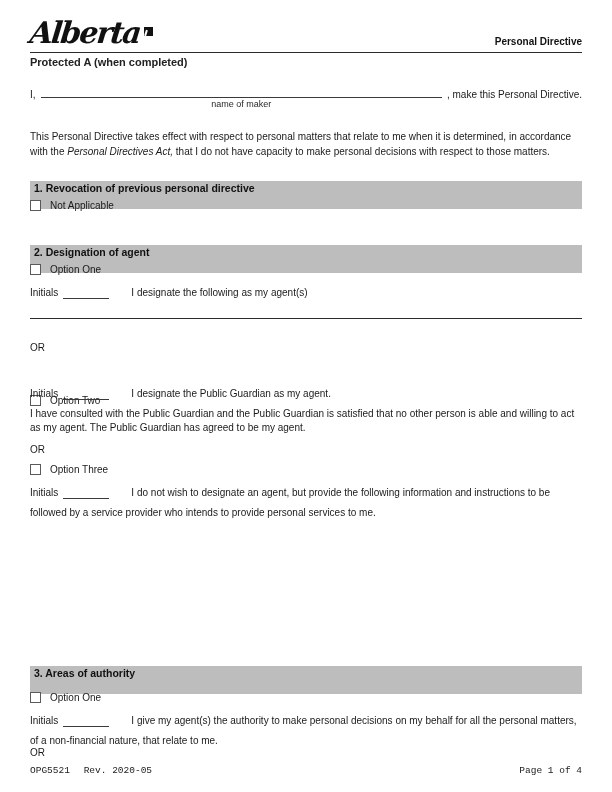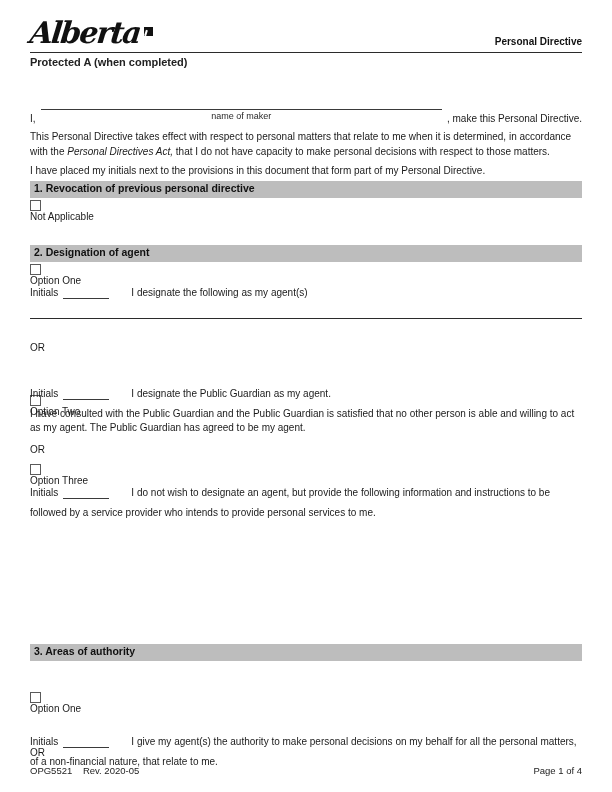--- a/index.html
+++ b/index.html
@@ -26,64 +26,64 @@
     content:""; position:absolute; left:1px; bottom:0; width:2px; height:6px;
     background:#fff; transform:rotate(18deg);
   }
   .top-rule { top:52px; border-top:1px solid #2b2b2b; height:0; }
   .doc-title { top:36px; left:auto; right:30px; font-size:10px; font-weight:bold; color:#111; }
   .protected { top:56px; font-size:11px; color:#222;font-weight:bold; }
 
   
   .maker-row { top:82px; display:flex; align-items:flex-end; }
   .maker-prefix { padding-bottom:1px; }
-  .maker-blank { flex:1; height:12px; border-bottom:1px solid #3a3a3a; margin:15px 5px; position:relative; }
+  .maker-blank { flex:1; height:12px; border-bottom:1px solid #3a3a3a; margin:3px 5px; position:relative; }
   .maker-caption { position:absolute; top:14px; left:0; right:0; text-align:center; font-size:9px; color:#2a2a2a; }
   .maker-suffix { padding-bottom:1px; }
 
   
   .para { margin:0; line-height:15px; }
   .p-effect { top:129px; }
   .p-initialnote { top:163px; }
   .italic { font-style:italic; }
 
   
   .secbar {
-    height:17px; line-height:15px; background:#bdbdbd; color:#111;
+    height:28px; line-height:15px; background:#bdbdbd; color:#111;
     font-weight:bold; font-size:10.5px; padding-left:4px; box-sizing:border-box;
   }
-  .bar1 { top:181px; } .bar2 { top:245px; } .bar3 { top:644px; }
+  .bar1 { top:181px; } .bar2 { top:245px; } .bar3 { top:666px; }
 
   
-  .cb-row { display:flex; align-items:flex-start;flex-direction:column; }
+  .cb-row { display:flex; align-items:flex-start; }
   .checkbox {
     width:11px; height:11px; border:1px solid #5a5a5a; background:#fff;
     box-sizing:border-box; margin-right:9px; flex:none;
   }
   .cb-na { top:200px; } .cb-s2o1 { top:264px; } .cb-s2o2 { top:365px;margin-top:30px; }
   .cb-s2o3 { top:464px; } .cb-s3o1 { top:692px; }
 
   
   .init-row { margin:0; line-height:15px; }
   .init-blank {
     display:inline-block; width:46px; height:12px;
     border-bottom:1px solid #3a3a3a; margin-left:5px; margin-right:22px;
     vertical-align:-3px;
   }
   .ir1 { top:219px; } .ir2 { top:285px; } .ir3 { top:386px; }
   .wrap2 { line-height:20px; }
-  .ir4 { top:483px; } .ir5 { top:732px; }
+  .ir4 { top:483px; } .ir5 { top:711px; }
 
   .mid-rule { top:318px; border-top:1px solid #2b2b2b; height:0; }
   .or { font-weight:normal; }
   .or1 { top:340px; } .or2 { top:442px; } .or3 { top:745px; }
   .consult { top:407px; line-height:14px; }
 
   
-  .footer-row { top:765px; display:flex; justify-content:space-between; font-size:9.5px; color:#222; }
+  .footer-row { top:765px; display:flex; justify-content:space-between; font-size:9.5px; color:#222;font-family:Liberation Mono, monospace; }
   .footer-left span { margin-right:8px; }
   .footer-left span:last-child { margin-right:0; }
 </style>
 </head>
 <body>
 
 <div class="page">
 
   <div class="abs logo">
     <span class="logo-script">Alberta</span><span class="logo-mark"></span>
@@ -95,21 +95,20 @@
   <div class="abs maker-row">
     <span class="maker-prefix">I,</span>
     <span class="maker-blank">
       <span></span>
       <span class="maker-caption">name of maker</span>
     </span>
     <span class="maker-suffix">, make this Personal Directive.</span>
   </div>
 
   <p class="abs para p-effect"><span>This Personal Directive takes effect with respect to personal matters that relate to me when it is determined, in accordance with the </span><span class="italic">Personal Directives Act,</span><span> that I do not have capacity to make personal decisions with respect to those matters.</span></p>
-  <p class="abs para p-initialnote">I have placed my initials next to the provisions in this document that form part of my Personal Directive.</p>
 
   <div class="abs secbar bar1">1. Revocation of previous personal directive</div>
   <div class="abs cb-row cb-na">
     <span class="checkbox"></span>
     <span>Not Applicable</span>
   </div>
 
   <div class="abs secbar bar2">2. Designation of agent</div>
   <div class="abs cb-row cb-s2o1">
     <span class="checkbox"></span>

